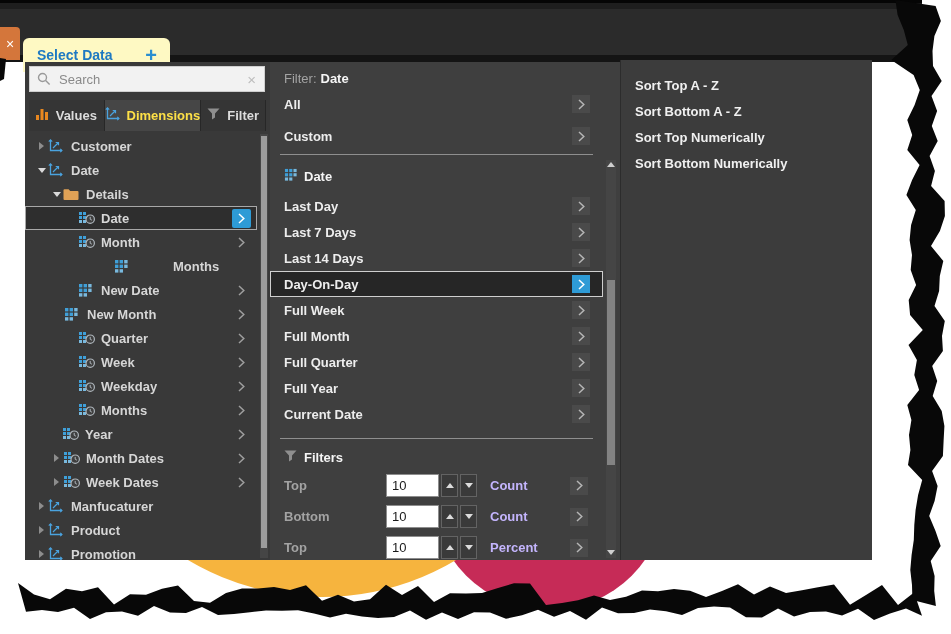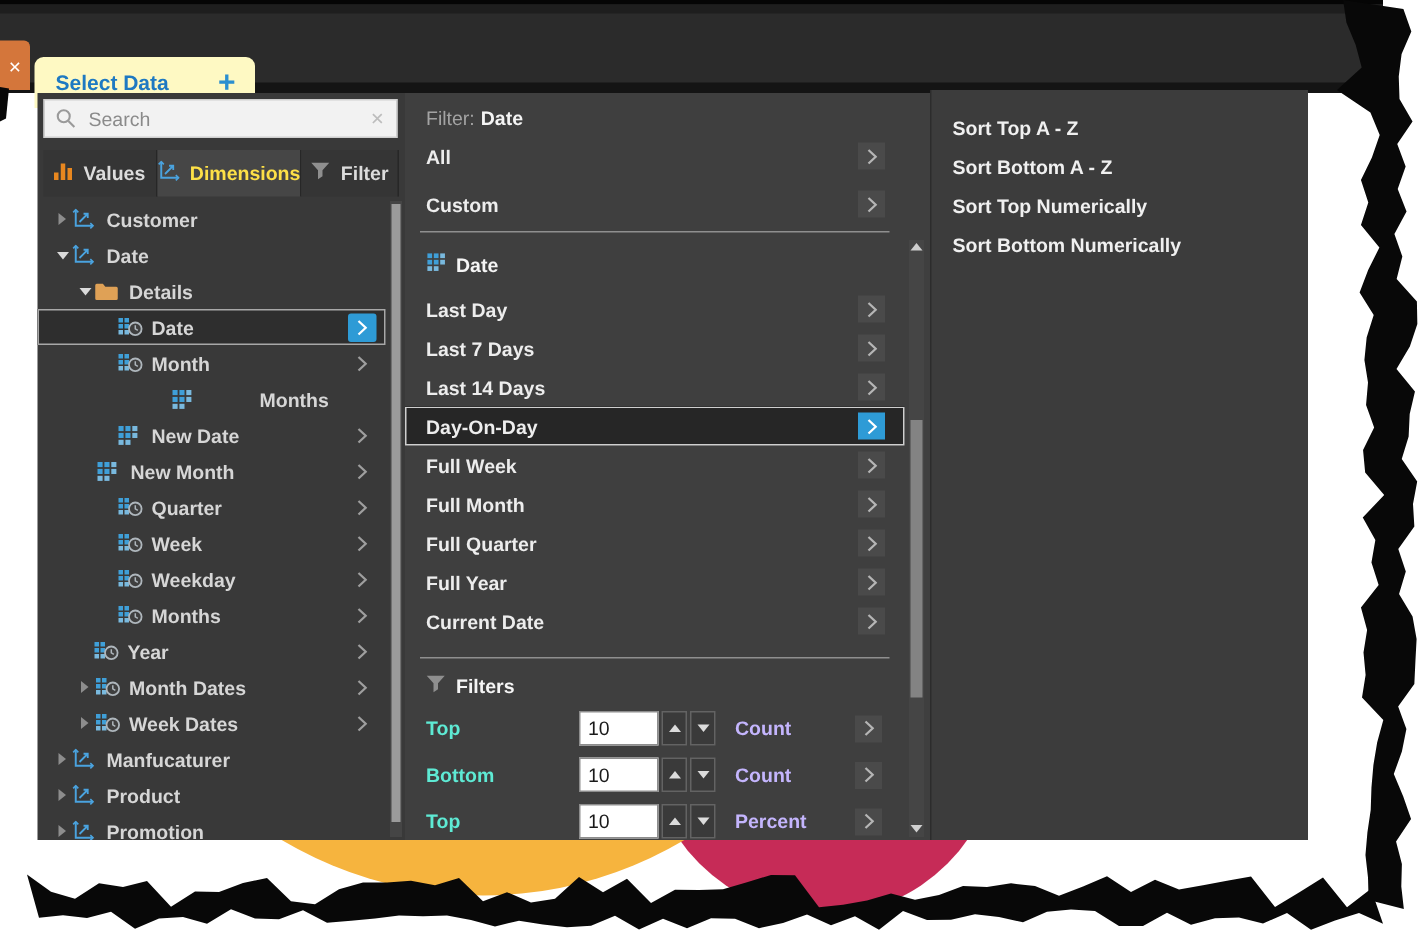--- a/index.html
+++ b/index.html
@@ -65,21 +65,21 @@
   .mchev.blue{background:#2e9bd6;color:#fff;}
   .divider{position:absolute;left:10px;width:313px;height:1px;background:#8f8f8f;}
   .sect{position:absolute;left:14px;display:flex;align-items:center;gap:7px;color:#f5f5f5;
         font-size:13px;font-weight:bold;}
   .mlist{position:absolute;left:0;top:131px;width:333px;}
   .mrow{height:26px;display:flex;align-items:center;box-sizing:border-box;}
   .mrow .lab{margin-left:14px;color:#ededed;font-size:13px;font-weight:600;}
   .mrow.sel{background:#262626;box-shadow:inset 0 0 0 1px #cfcfcf;}
   .frows{position:absolute;left:0;top:408px;width:333px;}
   .frow{height:31px;display:flex;align-items:center;}
-  .frow .lab{margin-left:14px;width:102px;color:#5eead4;font-size:13px;font-weight:600;flex:none;}
+  .frow .lab{margin-left:14px;width:102px;color:#a3a3a3;font-size:13px;font-weight:600;flex:none;}
   .frow input{width:44px;height:19px;border:1px solid #8d8d8d;background:#fff;color:#1a1a1a;
               font-size:13px;padding-left:5px;font-family:"Liberation Sans",sans-serif;flex:none;}
   .spin{width:15px;height:21px;background:#3a3a3a;border:1px solid #636363;display:flex;align-items:center;
         justify-content:center;margin-left:2px;flex:none;}
   .spin.up b{border-left:4px solid transparent;border-right:4px solid transparent;border-bottom:5px solid #dcdcdc;}
   .spin.dn b{border-left:4px solid transparent;border-right:4px solid transparent;border-top:5px solid #dcdcdc;}
   .frow .unit{margin-left:13px;color:#c4b5fd;font-size:13px;font-weight:600;width:80px;}
   
   .smenu{position:absolute;left:0;top:12px;width:100%;}
   .srow{height:26px;display:flex;align-items:center;padding-left:14px;color:#f0f0f0;

